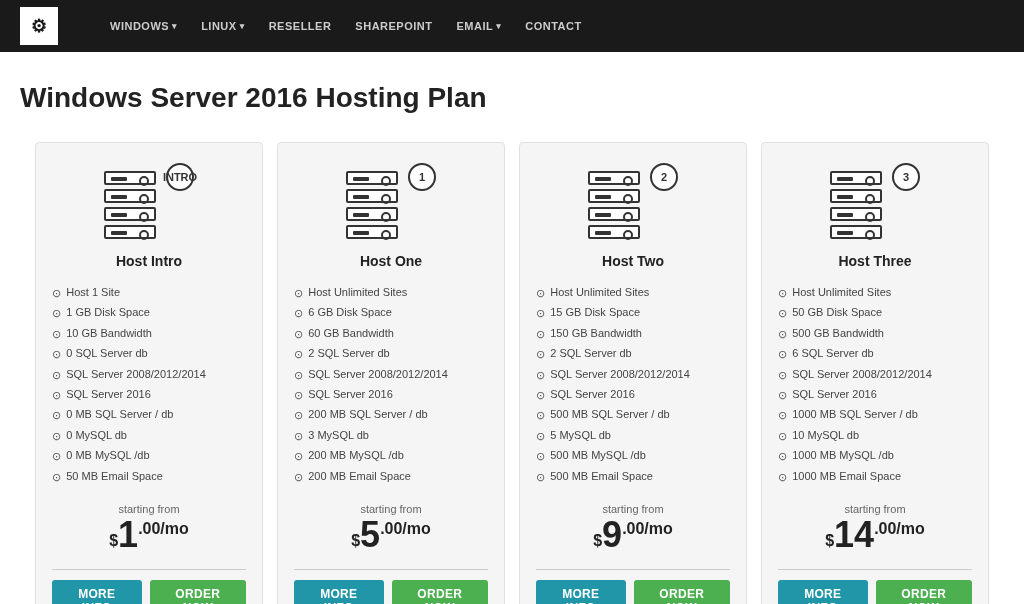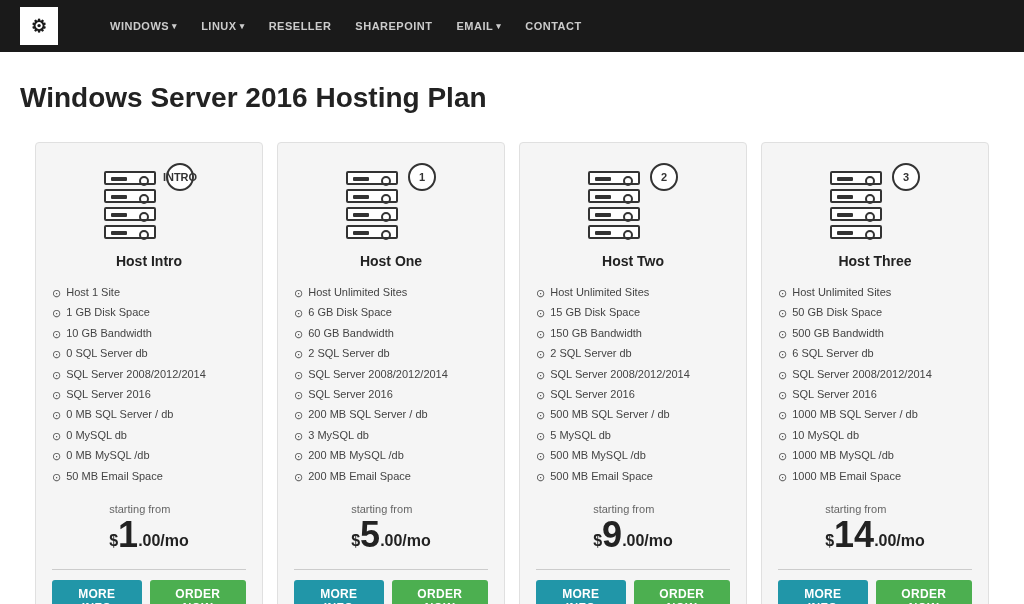--- a/index.html
+++ b/index.html
@@ -138,21 +138,21 @@
       line-height: 1.4;
     }
     .feat-icon {
       color: #555;
       font-size: 11px;
       margin-top: 1px;
       flex-shrink: 0;
     }
 
     .pricing {
-      text-align: left;
+      text-align: center;
       margin-bottom: 6px;
     }
     .starting-from {
       font-size: 11px;
       color: #666;
       margin-bottom: 2px;
     }
     .price-line {
       display: flex;
       align-items: flex-end;
@@ -168,21 +168,21 @@
     }
     .price-big {
       font-size: 36px;
       font-weight: 900;
       color: #222;
     }
     .price-small {
       font-size: 16px;
       font-weight: bold;
       color: #222;
-      margin-bottom: 4px;
+      margin-bottom: 16px;
     }
     .divider {
       width: 100%;
       height: 1px;
       background: #ccc;
       margin: 10px 0;
     }
 
     .btn-row {
       display: flex;

